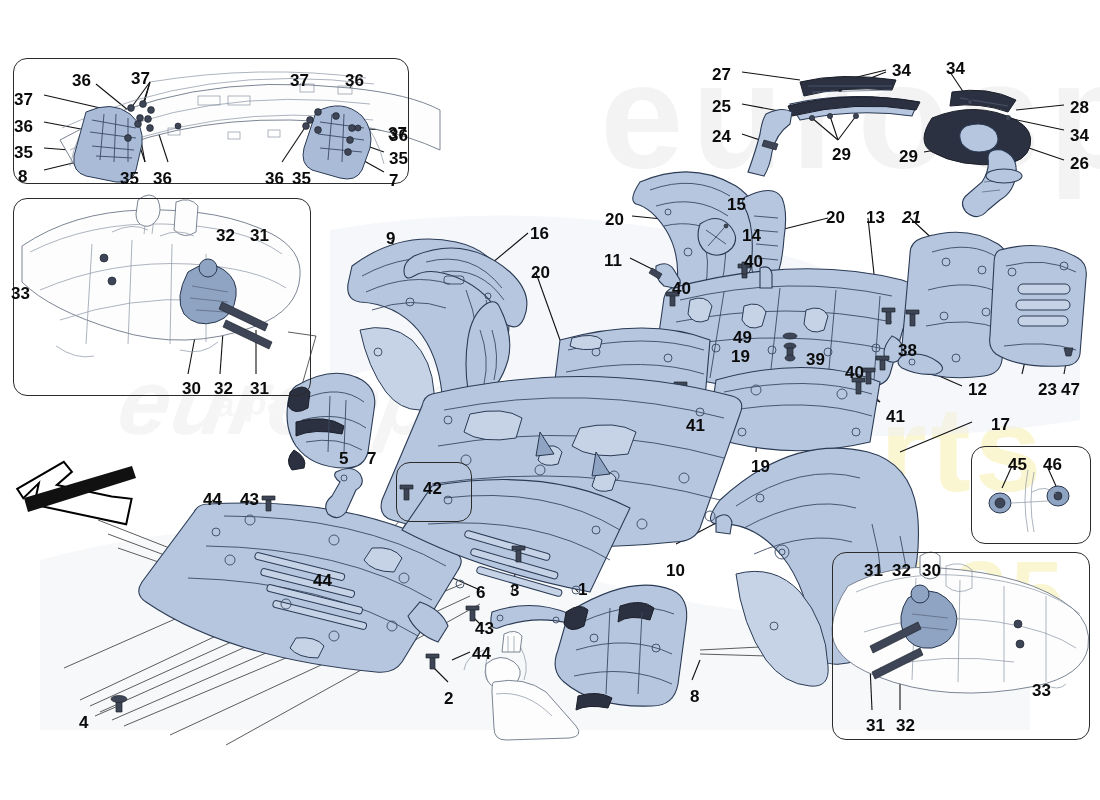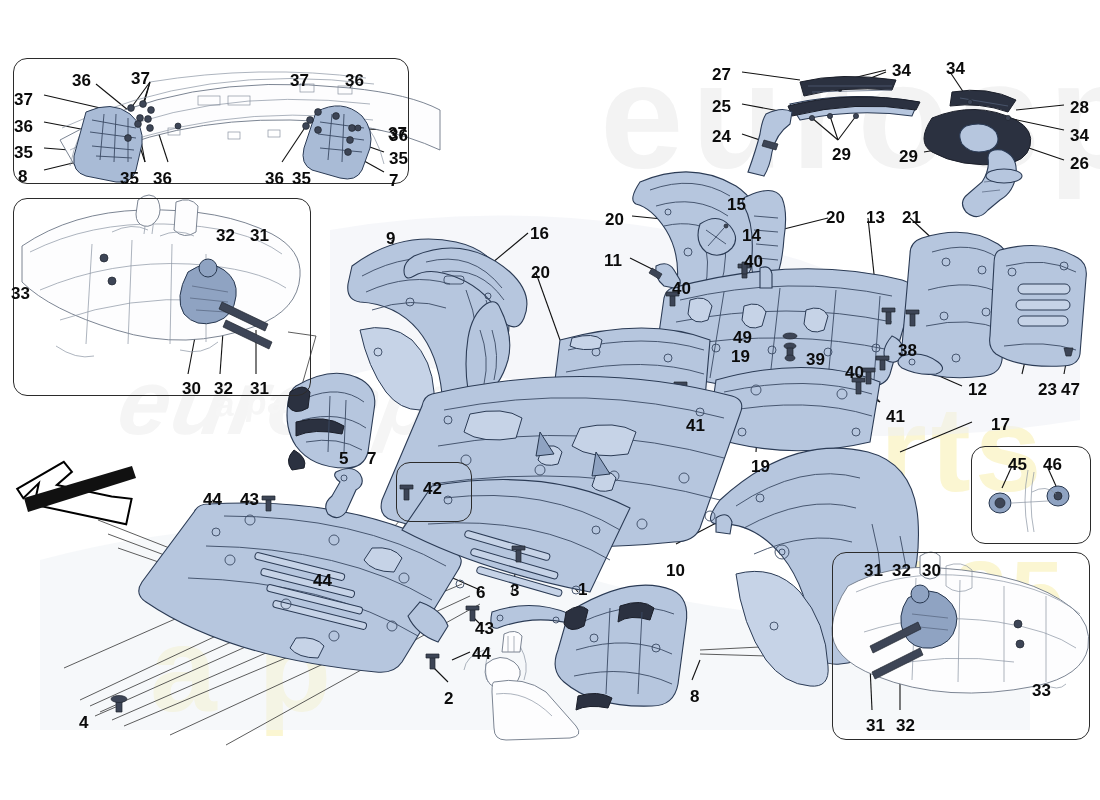--- a/index.html
+++ b/index.html
@@ -39,21 +39,20 @@
   .arrowblk{fill:#ffffff;stroke:#000;stroke-width:2;}
   .shadow{fill:#eef1f5;}
 </style>
 </head>
 <body>
 
 <div id="stage">
 
   <div class="wm wm-big" style="left:600px;top:30px;">eurospares</div>
   <div class="wm wm-script" style="left:120px;top:350px;transform:skewX(-10deg);">eurospares</div>
-  <div class="wm wm-yellow" style="left:150px;top:600px;">a p</div>
   <div class="wm wm-yellow" style="left:880px;top:380px;">rts</div>
   <div class="wm wm-yellow" style="left:840px;top:540px;font-size:95px;">1985</div>
   <div class="wm wm-line" style="left:215px;top:372px;transform:rotate(-3deg);">a passion for parts since 1985</div>
 
   <svg class="layer">
     <path class="shadow" d="M330 230 q230 -40 470 30 q160 60 280 40 l0 120 q-250 40 -480 -20 q-230 -60 -270 -10 z" opacity=".55"></path>
     <path class="shadow" d="M40 560 q260 -70 520 10 q220 70 470 40 l0 120 L40 730 z" opacity=".5"></path>
   </svg>
 
   <svg class="layer">
@@ -633,21 +632,21 @@
       <div class="num" style="left: 832px; top: 146px;">29</div>
       <div class="num" style="left: 899px; top: 148px;">29</div>
       <div class="num" style="left: 1070px; top: 155px;">26</div>
       <div class="num" style="left: 386px; top: 230px;">9</div>
       <div class="num" style="left: 530px; top: 225px;">16</div>
       <div class="num" style="left: 605px; top: 211px;">20</div>
       <div class="num" style="left: 727px; top: 196px;">15</div>
       <div class="num" style="left: 742px; top: 227px;">14</div>
       <div class="num" style="left: 826px; top: 209px;">20</div>
       <div class="num" style="left: 866px; top: 209px;">13</div>
-      <div class="num" style="left: 902px; top: 209px;">21</div>
+      <div class="num" style="left: 902px; top: 209px; font-style: italic;">21</div>
       <div class="num" style="left: 531px; top: 264px;">20</div>
       <div class="num" style="left: 604px; top: 252px; text-align: right;">11</div>
       <div class="num" style="left: 744px; top: 253px;">40</div>
       <div class="num" style="left: 672px; top: 280px;">40</div>
       <div class="num" style="left: 733px; top: 329px;">49</div>
       <div class="num" style="left: 731px; top: 348px;">19</div>
       <div class="num" style="left: 806px; top: 351px;">39</div>
       <div class="num" style="left: 845px; top: 364px;">40</div>
       <div class="num" style="left: 898px; top: 342px;">38</div>
       <div class="num" style="left: 968px; top: 381px;">12</div>

